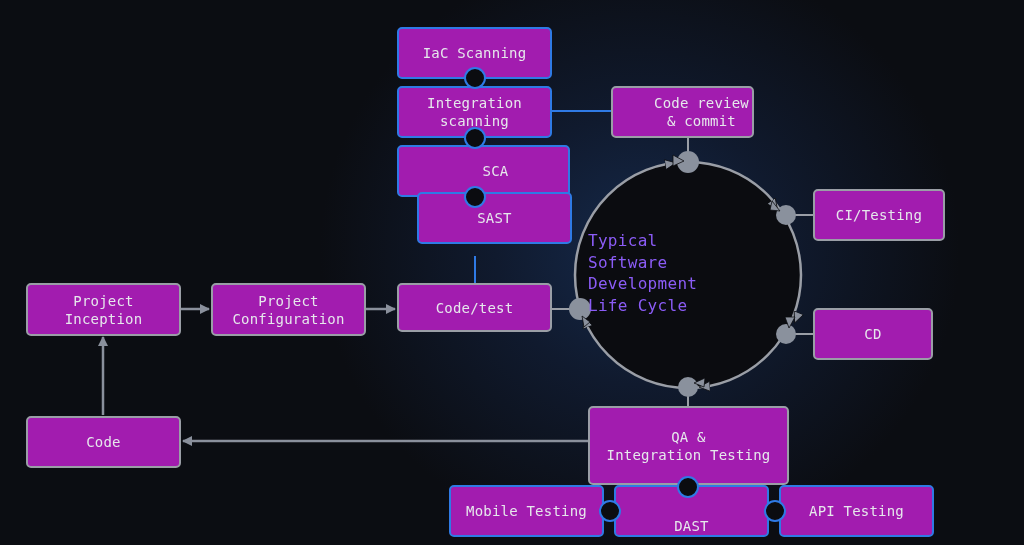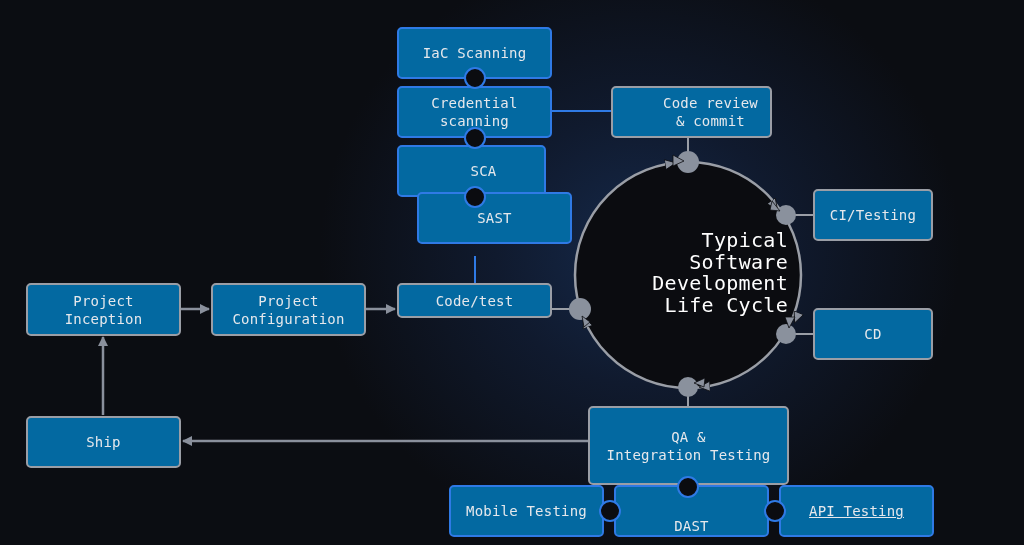--- a/index.html
+++ b/index.html
@@ -9,33 +9,33 @@
       position: relative;
       font-family: "DejaVu Sans Mono", "Liberation Mono", monospace;
     }
     .glow {
       position: absolute; left: 0; top: 0; width: 1024px; height: 545px;
       background: radial-gradient(ellipse 320px 300px at 640px 250px, #15294a 0%, #101a2e 45%, rgba(11,13,18,0) 100%);
     }
     svg.lines { position: absolute; left: 0; top: 0; }
     .box {
       position: absolute; box-sizing: border-box;
-      background: #0369a1;
+      background: #a21caf;
       border: 2px solid #9a9ea6;
       border-radius: 5px;
       color: #e6e8ec;
       font-size: 14px; line-height: 18px;
       display: flex; align-items: center; justify-content: center;
       text-align: center; white-space: pre-line;
       letter-spacing: 0.2px;
     }
     .box.blue { border-color: #2f7ae5; }
     .center-label {
       position: absolute; left: 588px; top: 230px; width: 200px;
-      text-align: right; color: #ffffff; font-size: 20px; line-height: 21.5px;
+      text-align: left; color: #8b5cf6; font-size: 16px; line-height: 21.5px;
       white-space: pre-line; letter-spacing: 0.3px;
     }
   </style>
 </head>
 <body>
 
 <div class="glow"></div>
 
 <svg class="lines" width="1024" height="545">
   <defs>
@@ -79,66 +79,66 @@
   <path d="M772,201 L780,211 L770,210 z" fill="#8a909c" stroke="#0b0c10" stroke-width="0.8"></path>
   <path d="M795,317 L789,328 L785,317 z" fill="#8a909c" stroke="#0b0c10" stroke-width="0.8"></path>
   <path d="M704,387 L694,383 L705,378 z" fill="#8a909c" stroke="#0b0c10" stroke-width="0.8"></path>
   <path d="M584,327 L582,316 L590,322 z" fill="#8a909c" stroke="#0b0c10" stroke-width="0.8"></path>
 </svg>
 
 <div class="box blue" style="left:397px;top:27px;width:155px;height:52px;">
   <span>IaC Scanning</span>
 </div>
 <div class="box blue" style="left:397px;top:86px;width:155px;height:52px;">
-  <span>Credential
+  <span>Integration
 scanning</span>
 </div>
-<div class="box blue" style="left:397px;top:145px;width:149px;height:52px;padding-left:24px;">
+<div class="box blue" style="left:397px;top:145px;width:173px;height:52px;padding-left:24px;">
   <span>SCA</span>
 </div>
 <div class="box blue" style="left:397px;top:192px;width:155px;height:52px;margin-left:20px;">
   <span>SAST</span>
 </div>
 
-<div class="box" style="left:611px;top:86px;width:161px;height:52px;padding-left:38px;">
+<div class="box" style="left:611px;top:86px;width:143px;height:52px;padding-left:38px;">
   <span>Code review
 &amp; commit</span>
 </div>
-<div class="box" style="left:813px;top:189px;width:120px;height:52px;">
+<div class="box" style="left:813px;top:189px;width:132px;height:52px;">
   <span>CI/Testing</span>
 </div>
 <div class="box" style="left:813px;top:308px;width:120px;height:52px;">
   <span>CD</span>
 </div>
 <div class="box" style="left:26px;top:283px;width:155px;height:53px;">
   <span>Project
 Inception</span>
 </div>
 <div class="box" style="left:211px;top:283px;width:155px;height:53px;">
   <span>Project
 Configuration</span>
 </div>
-<div class="box" style="left:397px;top:283px;width:155px;height:35px;">
+<div class="box" style="left:397px;top:283px;width:155px;height:49px;">
   <span>Code/test</span>
 </div>
 <div class="box" style="left:26px;top:416px;width:155px;height:52px;">
-  <span>Ship</span>
+  <span>Code</span>
 </div>
 <div class="box" style="left:588px;top:406px;width:201px;height:79px;">
   <span>QA &amp;
 Integration Testing</span>
 </div>
 
 <div class="box blue" style="left:449px;top:485px;width:155px;height:52px;">
   <span>Mobile Testing</span>
 </div>
 <div class="box blue" style="left:614px;top:485px;width:155px;height:52px;align-items:flex-end;">
   <span>DAST</span>
 </div>
-<div class="box blue" style="left:779px;top:485px;width:155px;height:52px;text-decoration:underline;">
+<div class="box blue" style="left:779px;top:485px;width:155px;height:52px;">
   <span>API Testing</span>
 </div>
 
 <svg class="lines" width="1024" height="545" style="pointer-events:none;">
   <circle cx="475" cy="78" r="10" fill="#0b0c10" stroke="#2f7ae5" stroke-width="2"></circle>
   <circle cx="475" cy="138" r="10" fill="#0b0c10" stroke="#2f7ae5" stroke-width="2"></circle>
   <circle cx="475" cy="197" r="10" fill="#0b0c10" stroke="#2f7ae5" stroke-width="2"></circle>
   <circle cx="688" cy="487" r="10" fill="#0b0c10" stroke="#2f7ae5" stroke-width="2"></circle>
   <circle cx="610" cy="511" r="10" fill="#0b0c10" stroke="#2f7ae5" stroke-width="2"></circle>
   <circle cx="775" cy="511" r="10" fill="#0b0c10" stroke="#2f7ae5" stroke-width="2"></circle>

